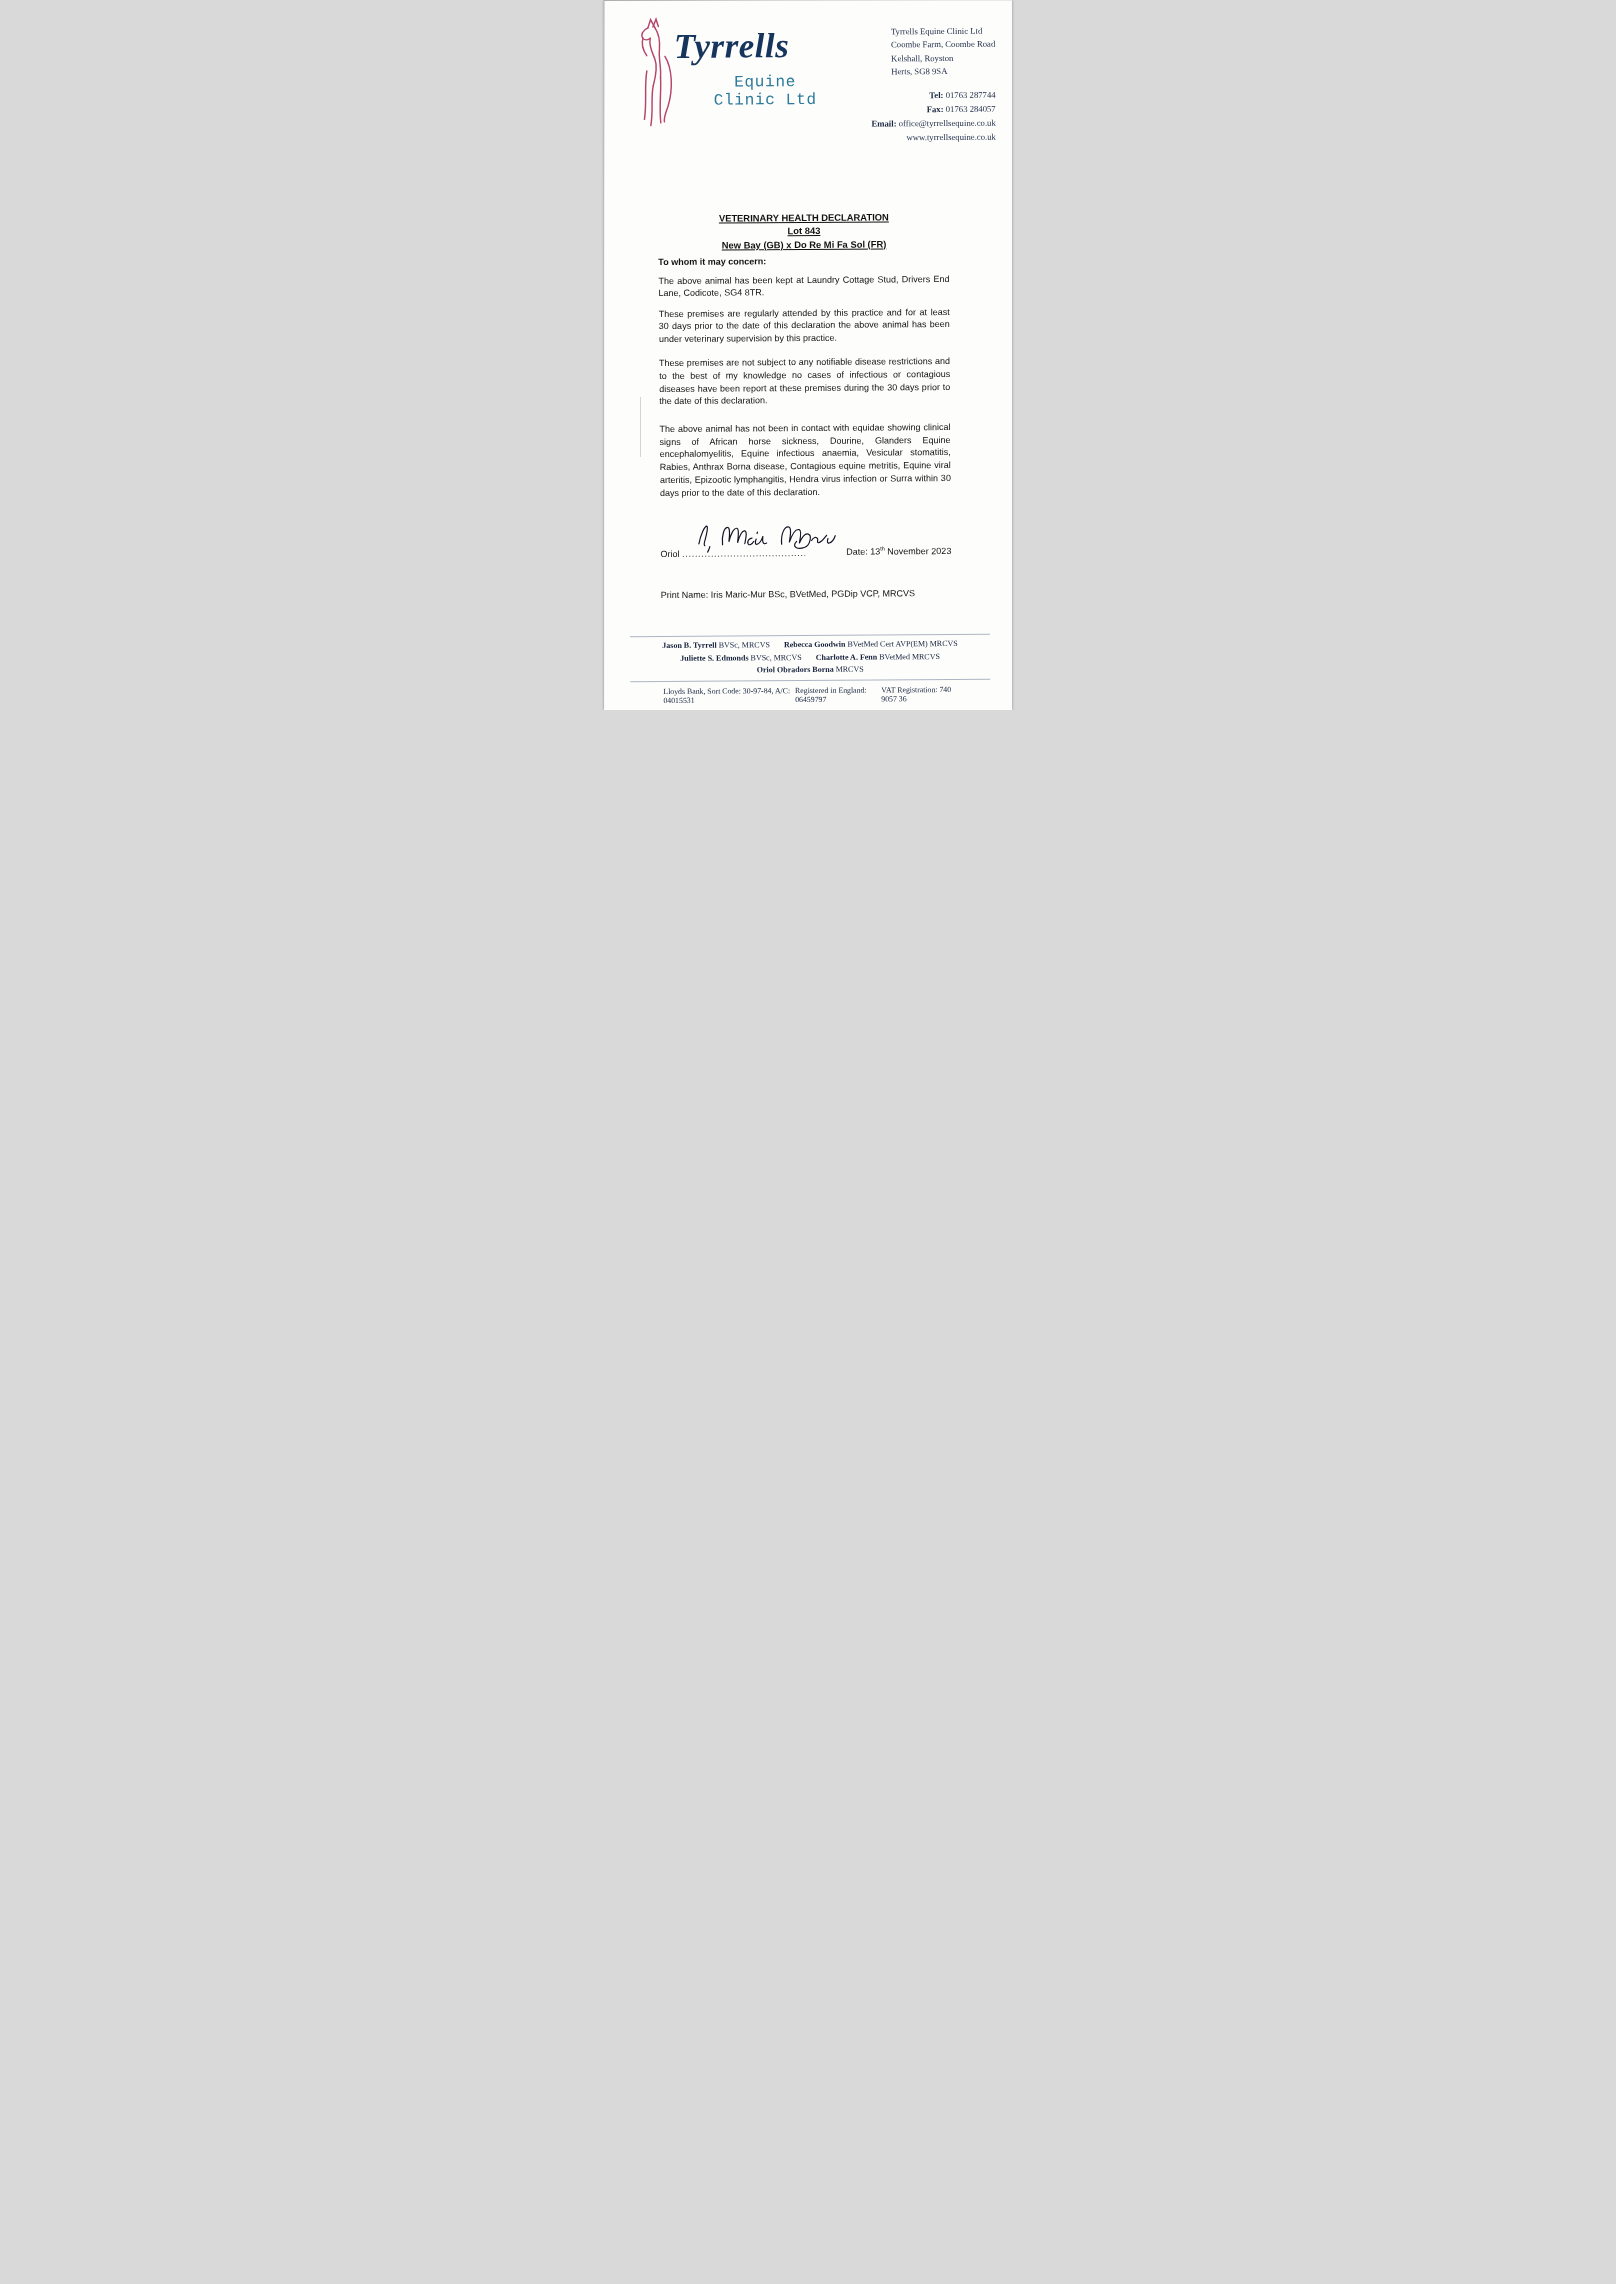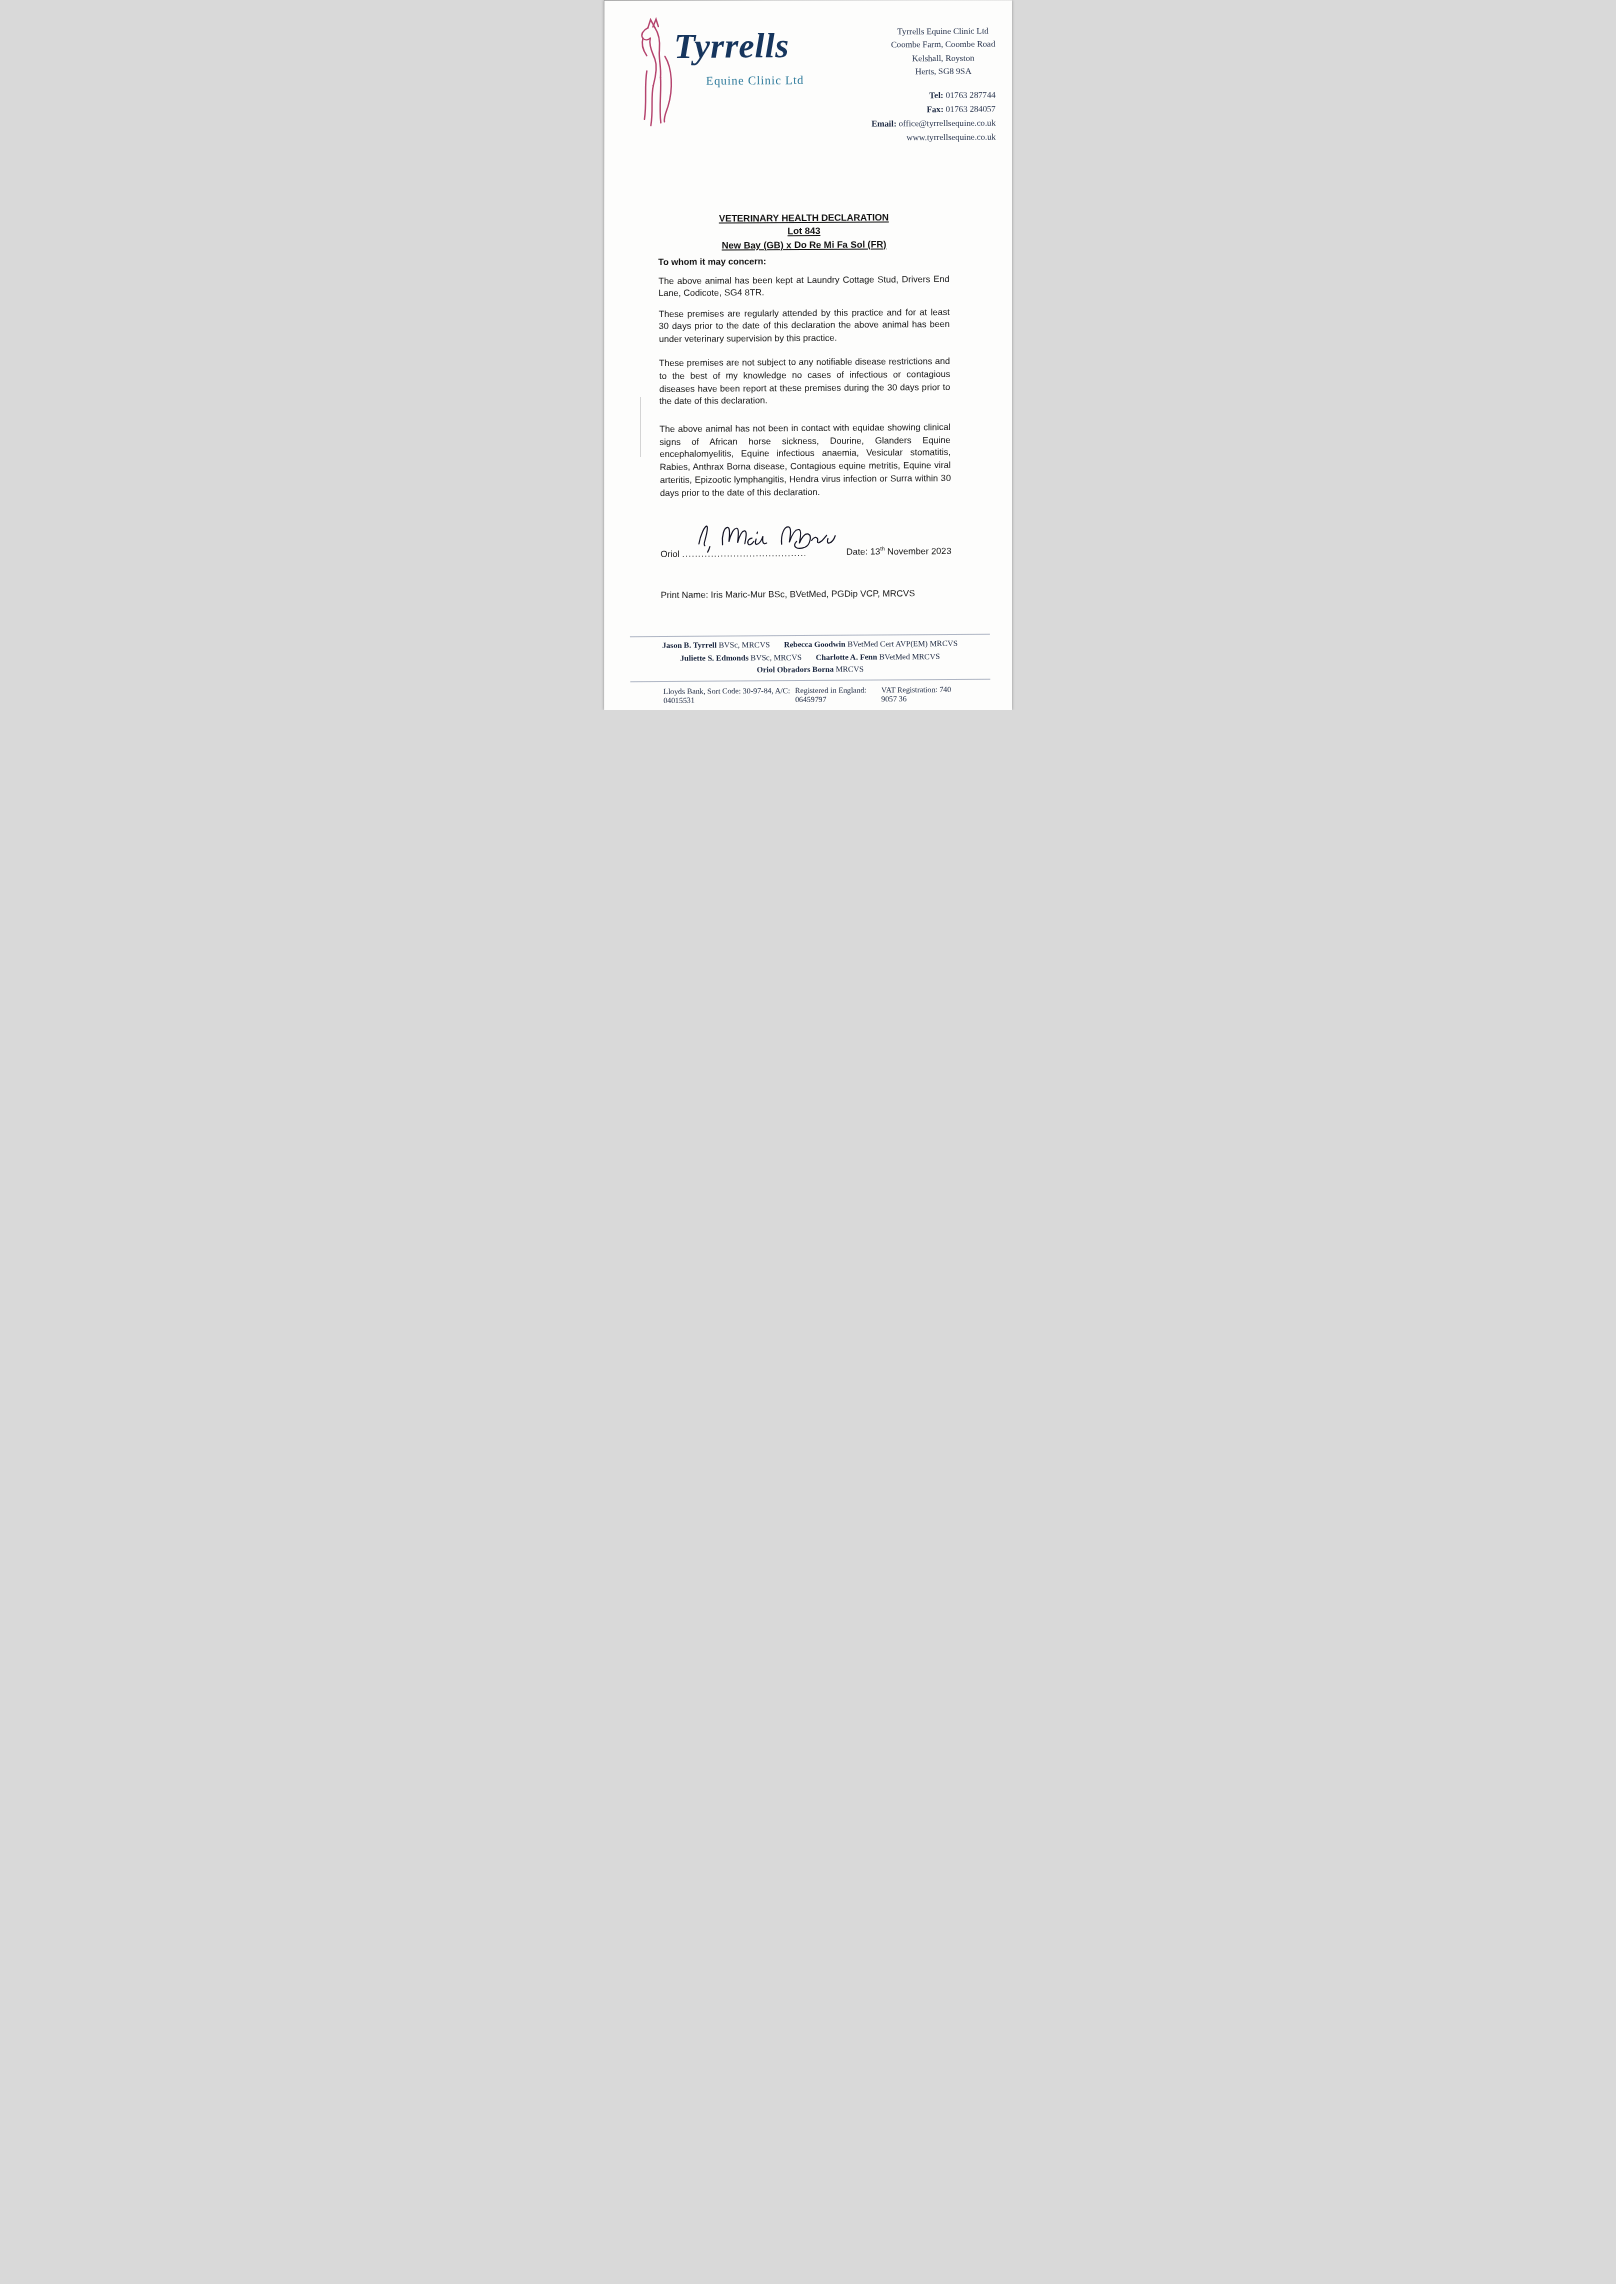--- a/index.html
+++ b/index.html
@@ -38,27 +38,27 @@
   .logo-block{ position:absolute; left:30px; top:13.7px; width:192px; height:114px; }
   .horse-svg{ position:absolute; left:2.7px; top:2.7px; }
   .logo-word{
     position:absolute; left:42px; top:12px;
     font-family:"Liberation Serif", serif;
     font-style:italic; font-weight:bold;
     font-size:35px; color:#16355d; letter-spacing:0.5px;
   }
   .logo-sub{
     position:absolute; left:74px; top:59px;
-    font-family:Liberation Serif, serif;
-    font-size:12px; color:#2d7a9b; letter-spacing:0.7px;
+    font-family:Liberation Mono, monospace;
+    font-size:16px; color:#2d7a9b; letter-spacing:0.7px;text-align:center;
   }
 
   .address-block{
     position:absolute; right:14.6px; top:25.6px;
-    text-align:center;
+    text-align:left;
     font-family:"Liberation Serif", serif;
     font-size:8.7px; color:#1d2a45; line-height:1.55;
   }
   .contact-block{
     position:absolute; right:14.6px; top:90px;
     text-align:right;
     font-family:"Liberation Serif", serif;
     font-size:8.7px; color:#1d2a45; line-height:1.6;margin-left:19px;
   }
   .contact-block b{ color:#16233d; }

